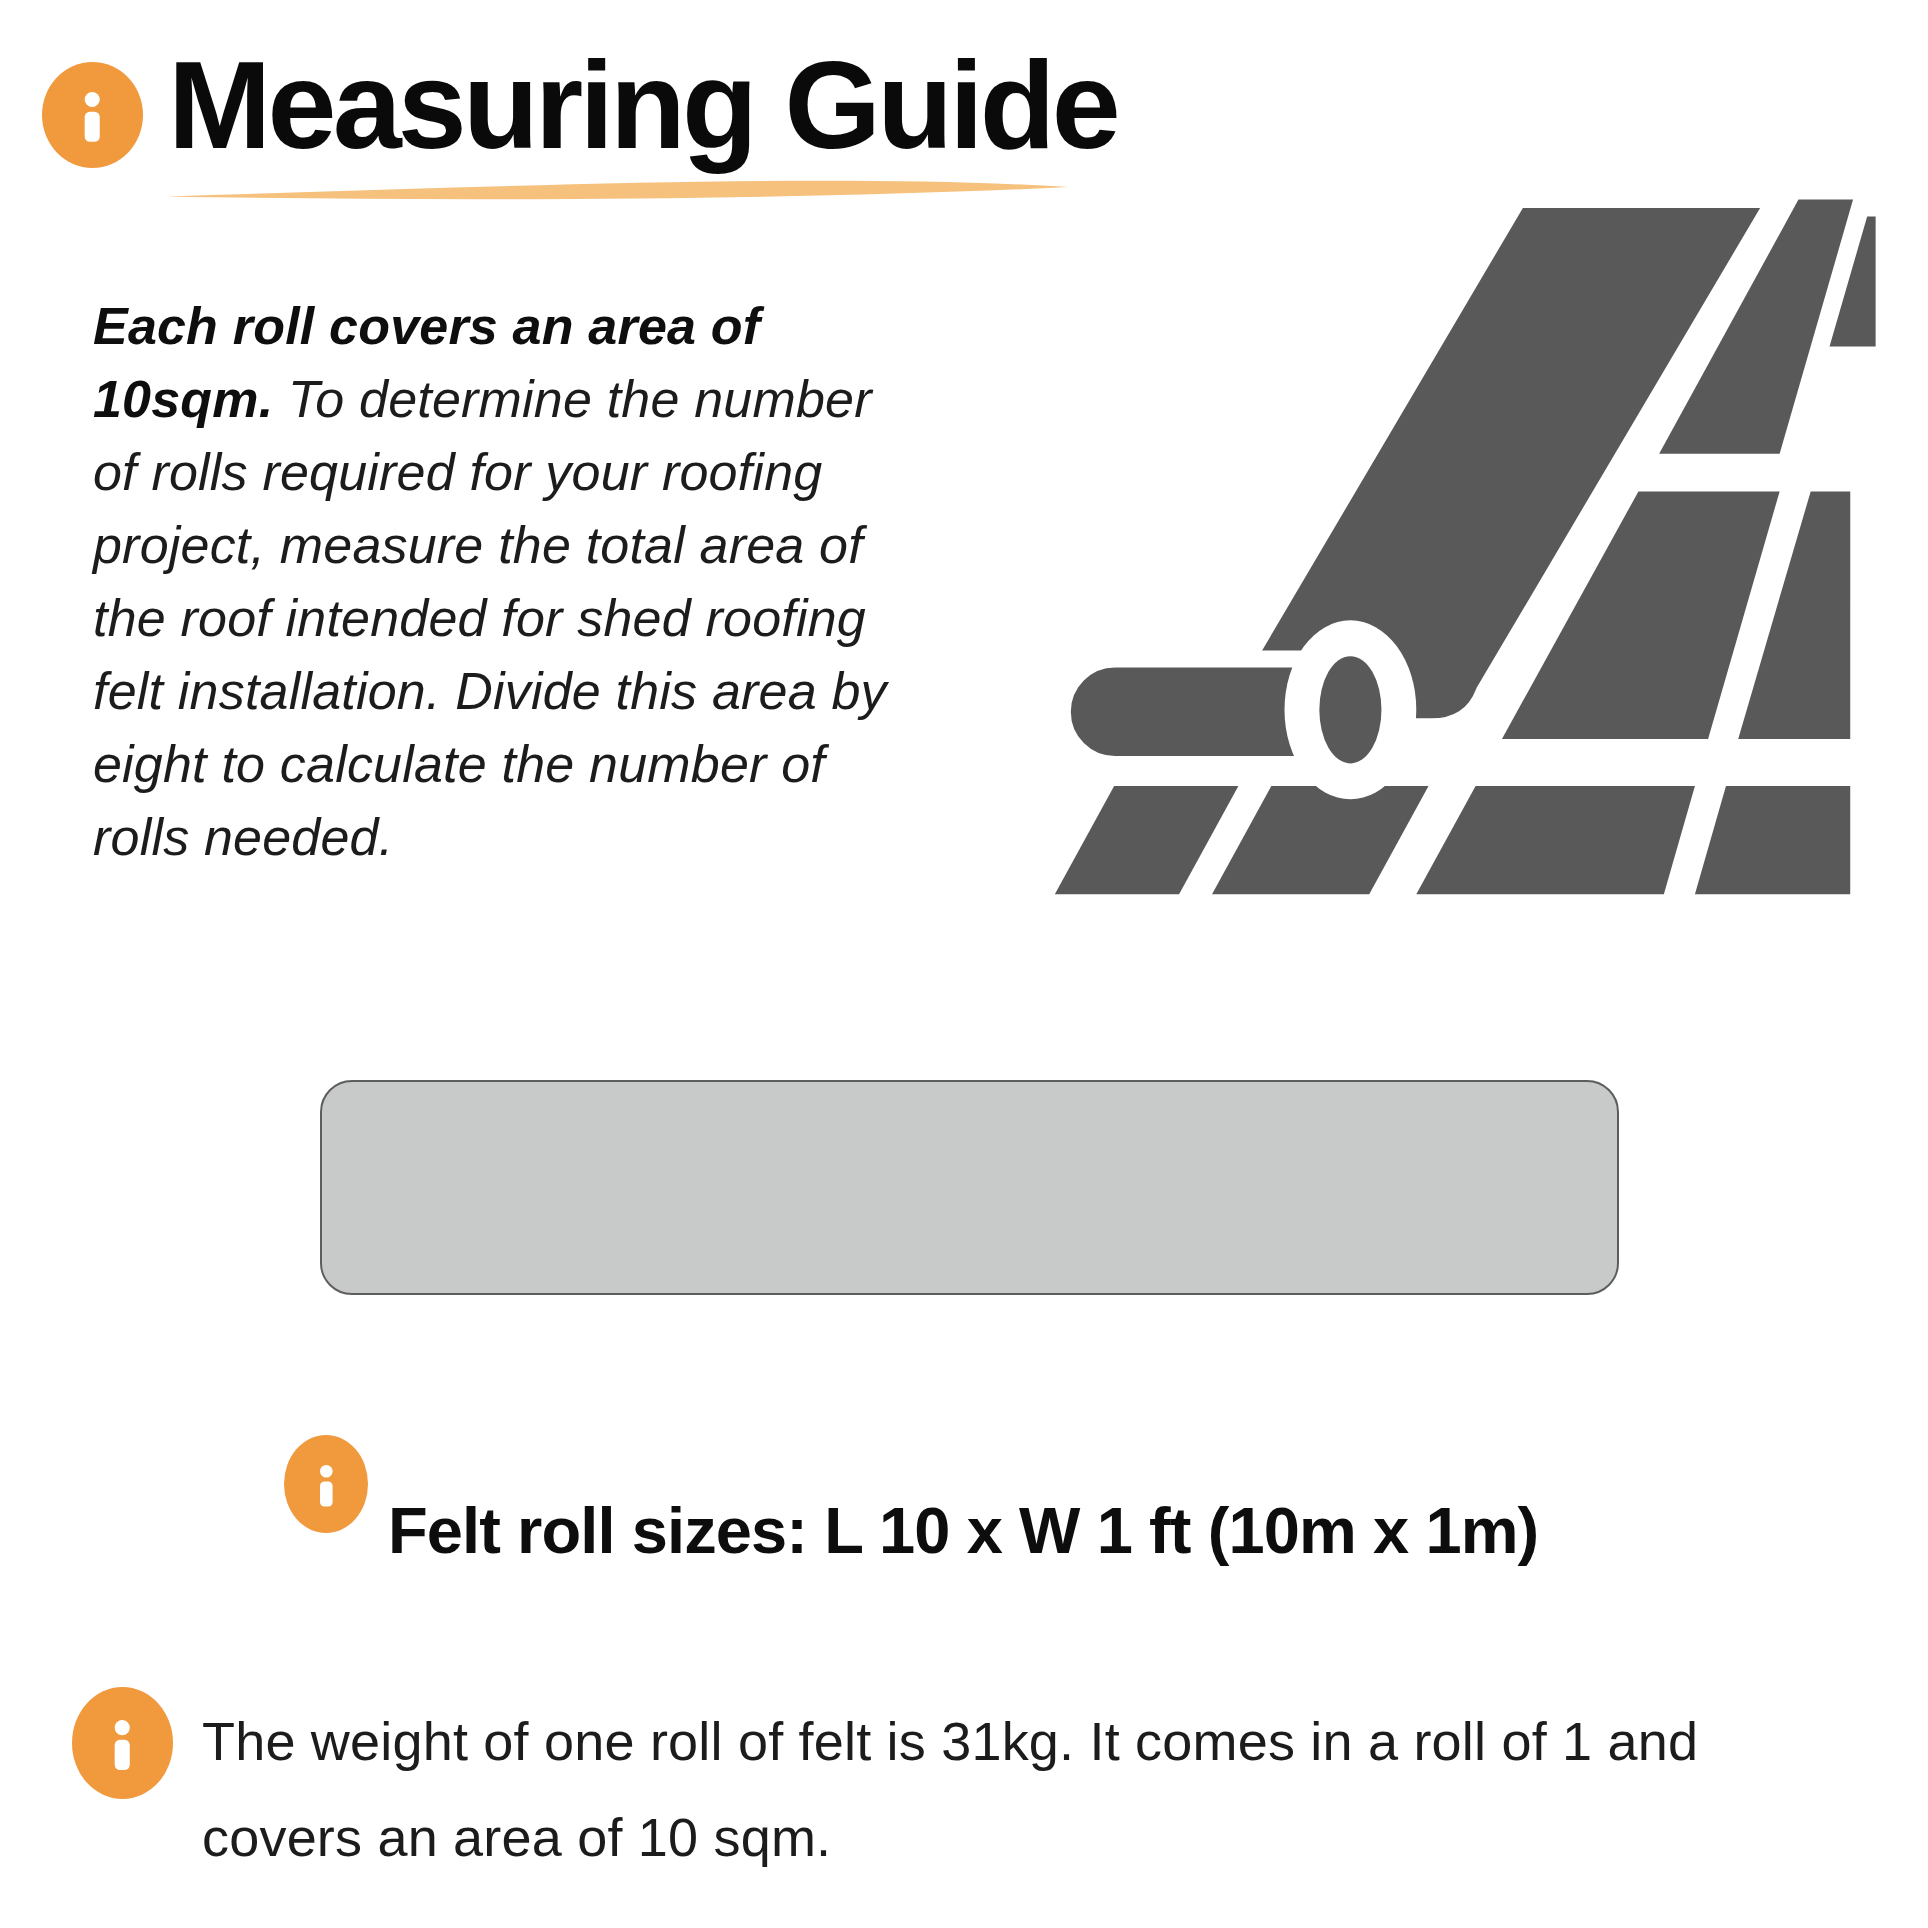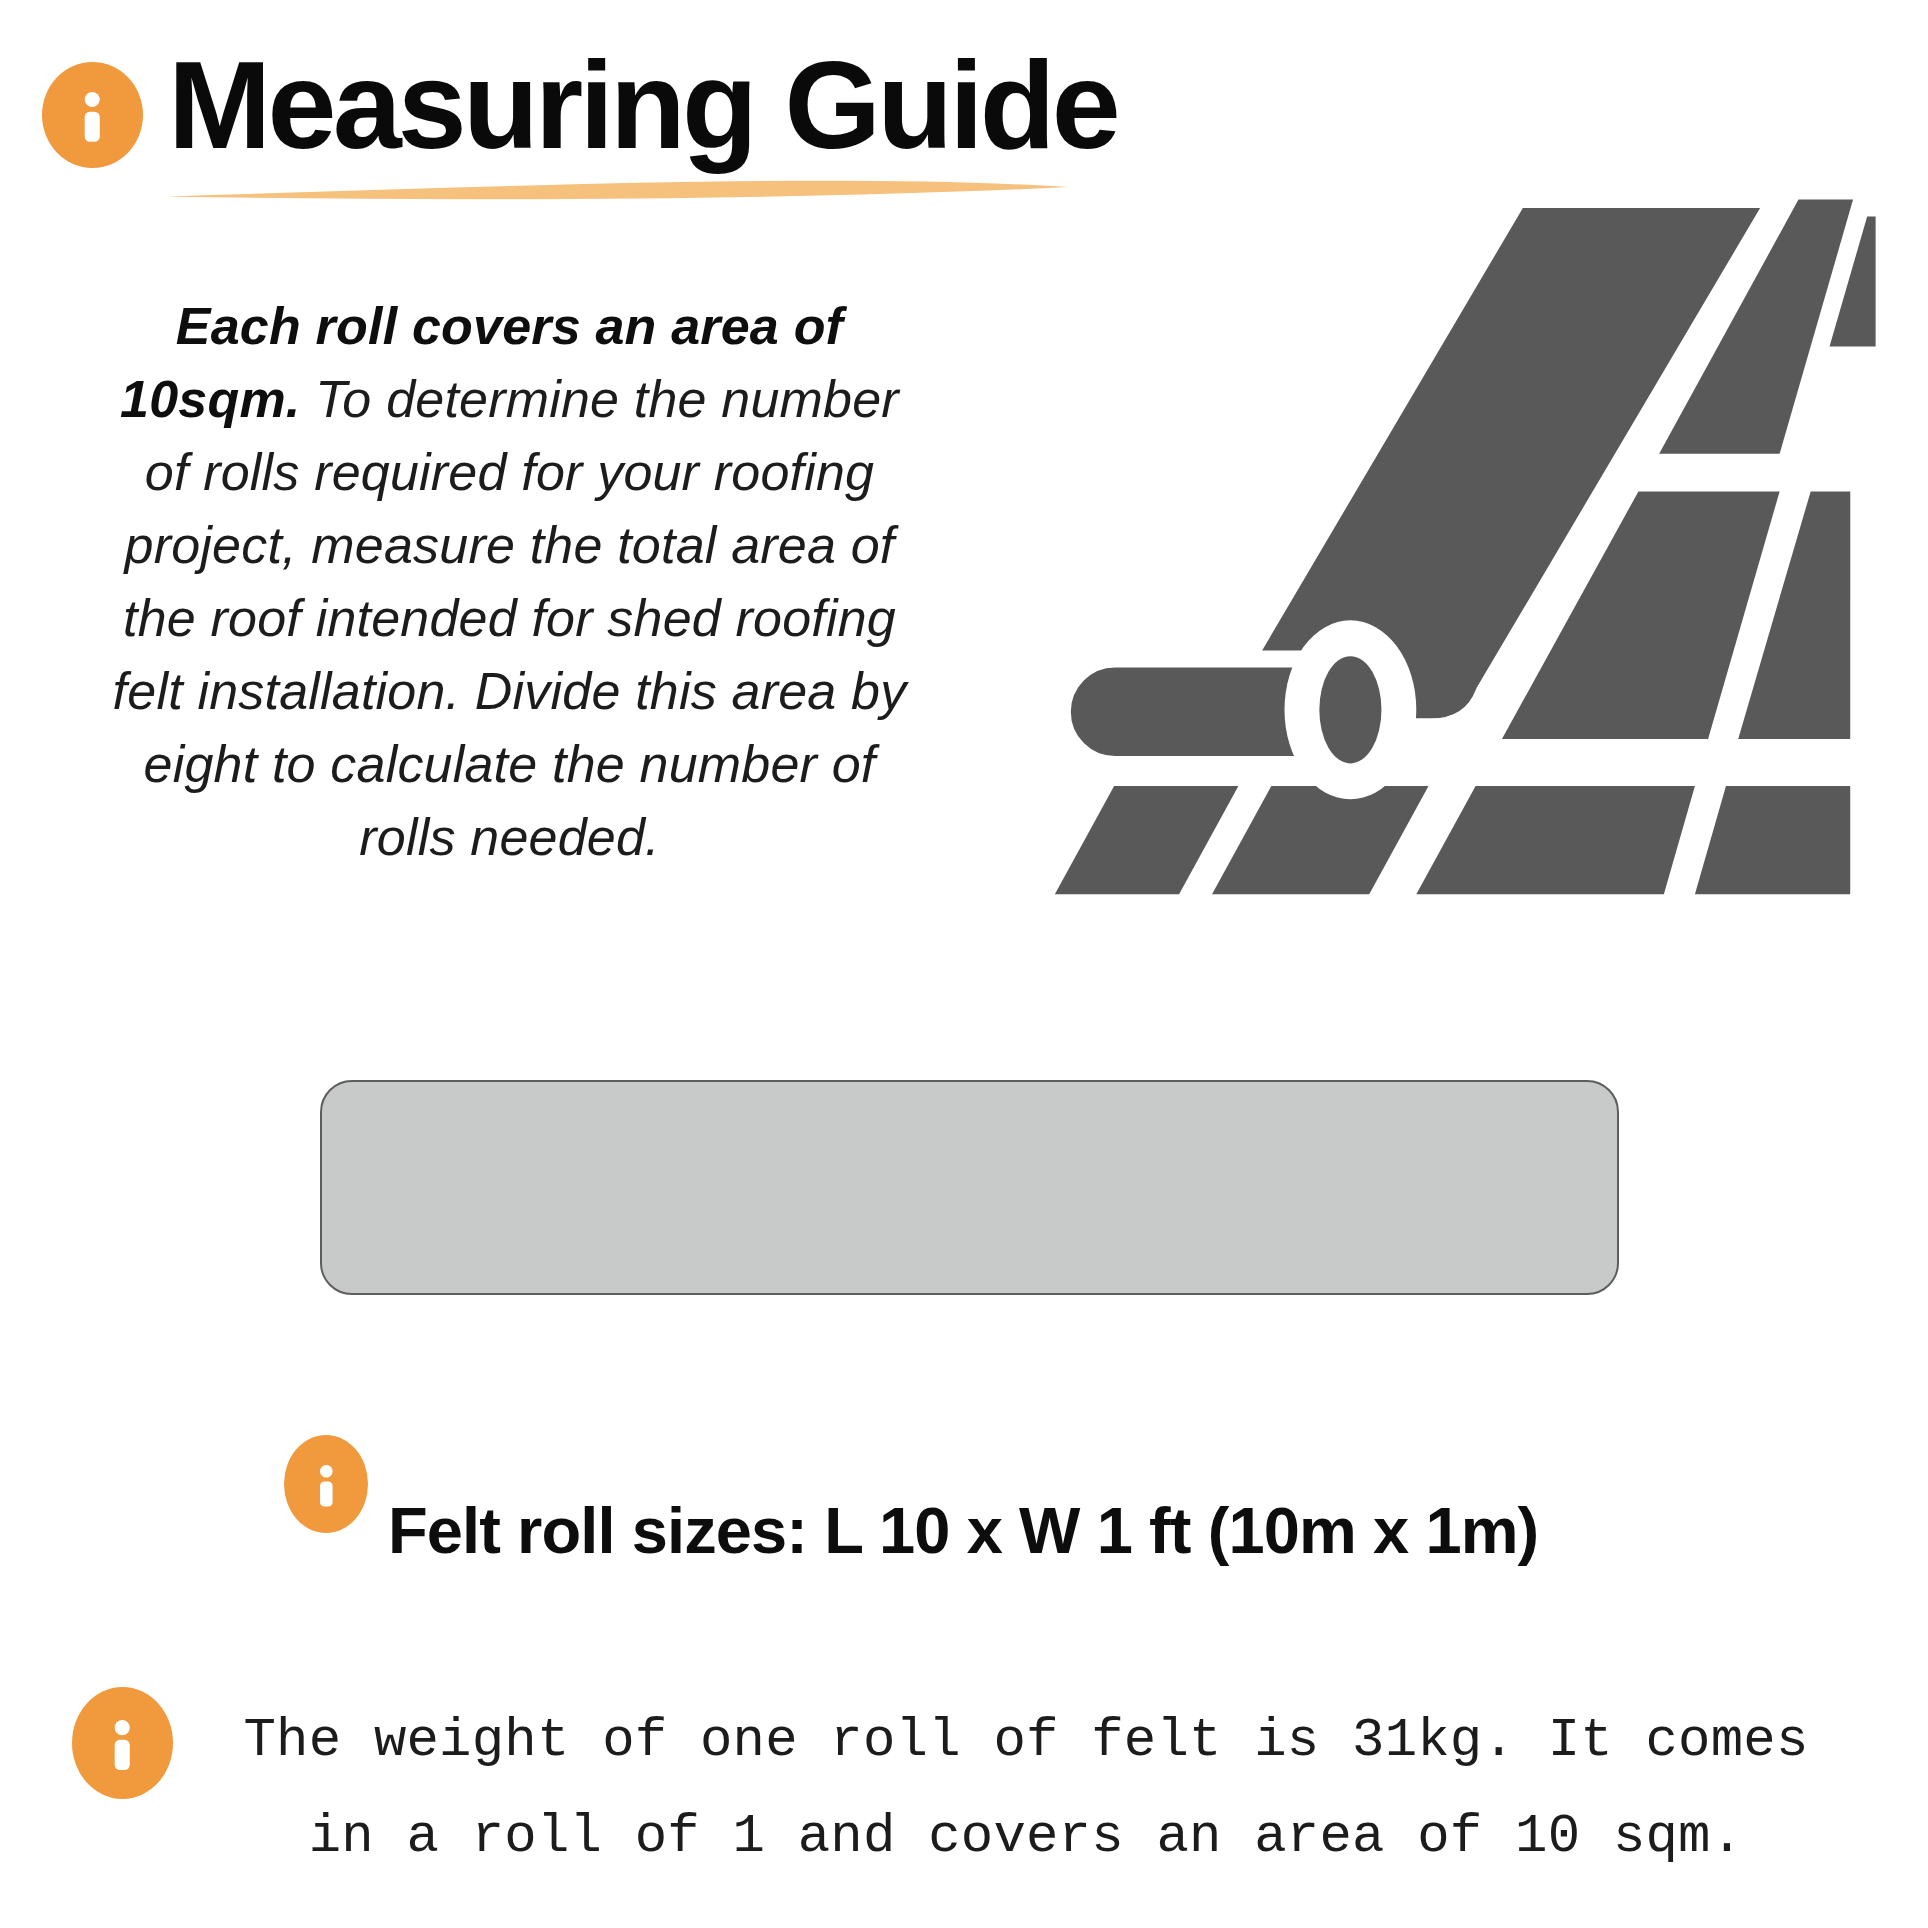--- a/index.html
+++ b/index.html
@@ -3,21 +3,20 @@
 <meta charset="utf-8">
 <style>
   html,body{margin:0;padding:0;background:#ffffff;}
   #canvas{
     position:relative;
     width:1928px;height:1928px;
     background:#ffffff;
     overflow:hidden;
     font-family:"Liberation Sans", sans-serif;
     color:#151515;
-    text-align:center;
   }
   .abs{position:absolute;}
 
   
   .title{
     left:168px;top:43px;
     font-size:124px;
     font-weight:800;
     letter-spacing:-3.8px;
     color:#0a0a0a;
@@ -67,21 +66,20 @@
     line-height:1.2;
     margin-top:48px;
   }
 
   
   .weight-note{
     left:202px;top:1693px;width:1648px;
     font-size:54px;line-height:96px;
     color:#1c1c1c;
     letter-spacing:0.2px;
-    font-family:Liberation Mono, monospace;
   }
 </style>
 </head>
 <body>
 
 <div id="canvas">
 
   <div class="abs info-badge ib-title" style="background: rgb(240, 153, 61);">
     <svg viewBox="0 0 40 46">
       <circle cx="20" cy="9.5" r="6.5" fill="#ffffff"></circle>

